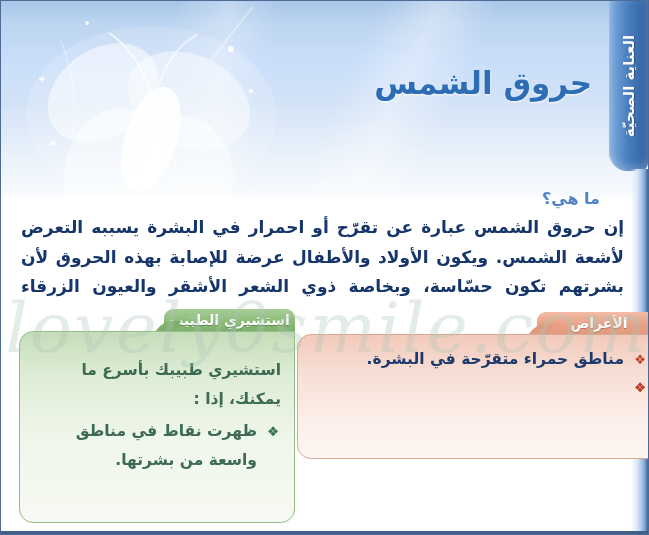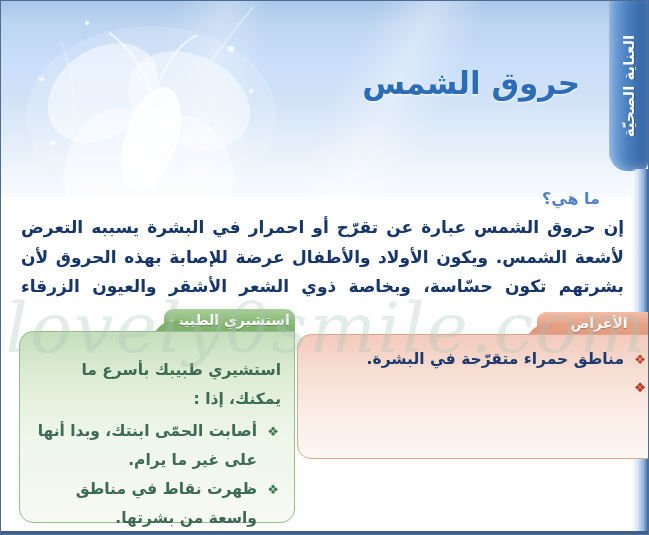--- a/index.html
+++ b/index.html
@@ -4,21 +4,21 @@
 <style>
   html,body { margin:0; padding:0; background:#ffffff; }
   .page {
     position:relative; width:647px; height:533px;
     border:1px solid #4e6b96; overflow:hidden;
     background:#ffffff;
     font-family:"DejaVu Sans", sans-serif;
   }
   
   .header {
-    position:absolute; top:0; left:0; right:16px; height:196px;
+    position:absolute; top:0; left:0; right:4px; height:196px;
     background:linear-gradient(180deg,#a9c6e9 0%,#bdd5f0 12%,#c9defa 30%,#d3e3f7 52%,#e7f0fa 76%,#f9fbfe 100%);
   }
   .header::before {
     content:""; position:absolute; inset:0;
     background:
       linear-gradient(115deg, rgba(255,255,255,0) 52%, rgba(255,255,255,0.35) 60%, rgba(255,255,255,0) 68%),
       linear-gradient(100deg, rgba(255,255,255,0) 26%, rgba(255,255,255,0.28) 34%, rgba(255,255,255,0) 41%);
   }
   .butterfly { position:absolute; left:0; top:0; }
   .title {
@@ -152,21 +152,20 @@
     <div class="tab">
       <span class="flare"></span>
       <span>استشيري الطبيب</span>
     </div>
     <div class="box-body">
       <div class="content">
         <p class="intro">استشيري طبيبك بأسرع ما يمكنك، إذا :</p>
         <ul>
           <li>
             <span class="marker">❖</span>
-            <span>أصابت الحمّى ابنتك، وبدا أنها على غير ما يرام.</span>
           </li>
           <li>
             <span class="marker">❖</span>
             <span>ظهرت نقاط في مناطق واسعة من بشرتها.</span>
           </li>
         </ul>
       </div>
     </div>
   </div>
 

